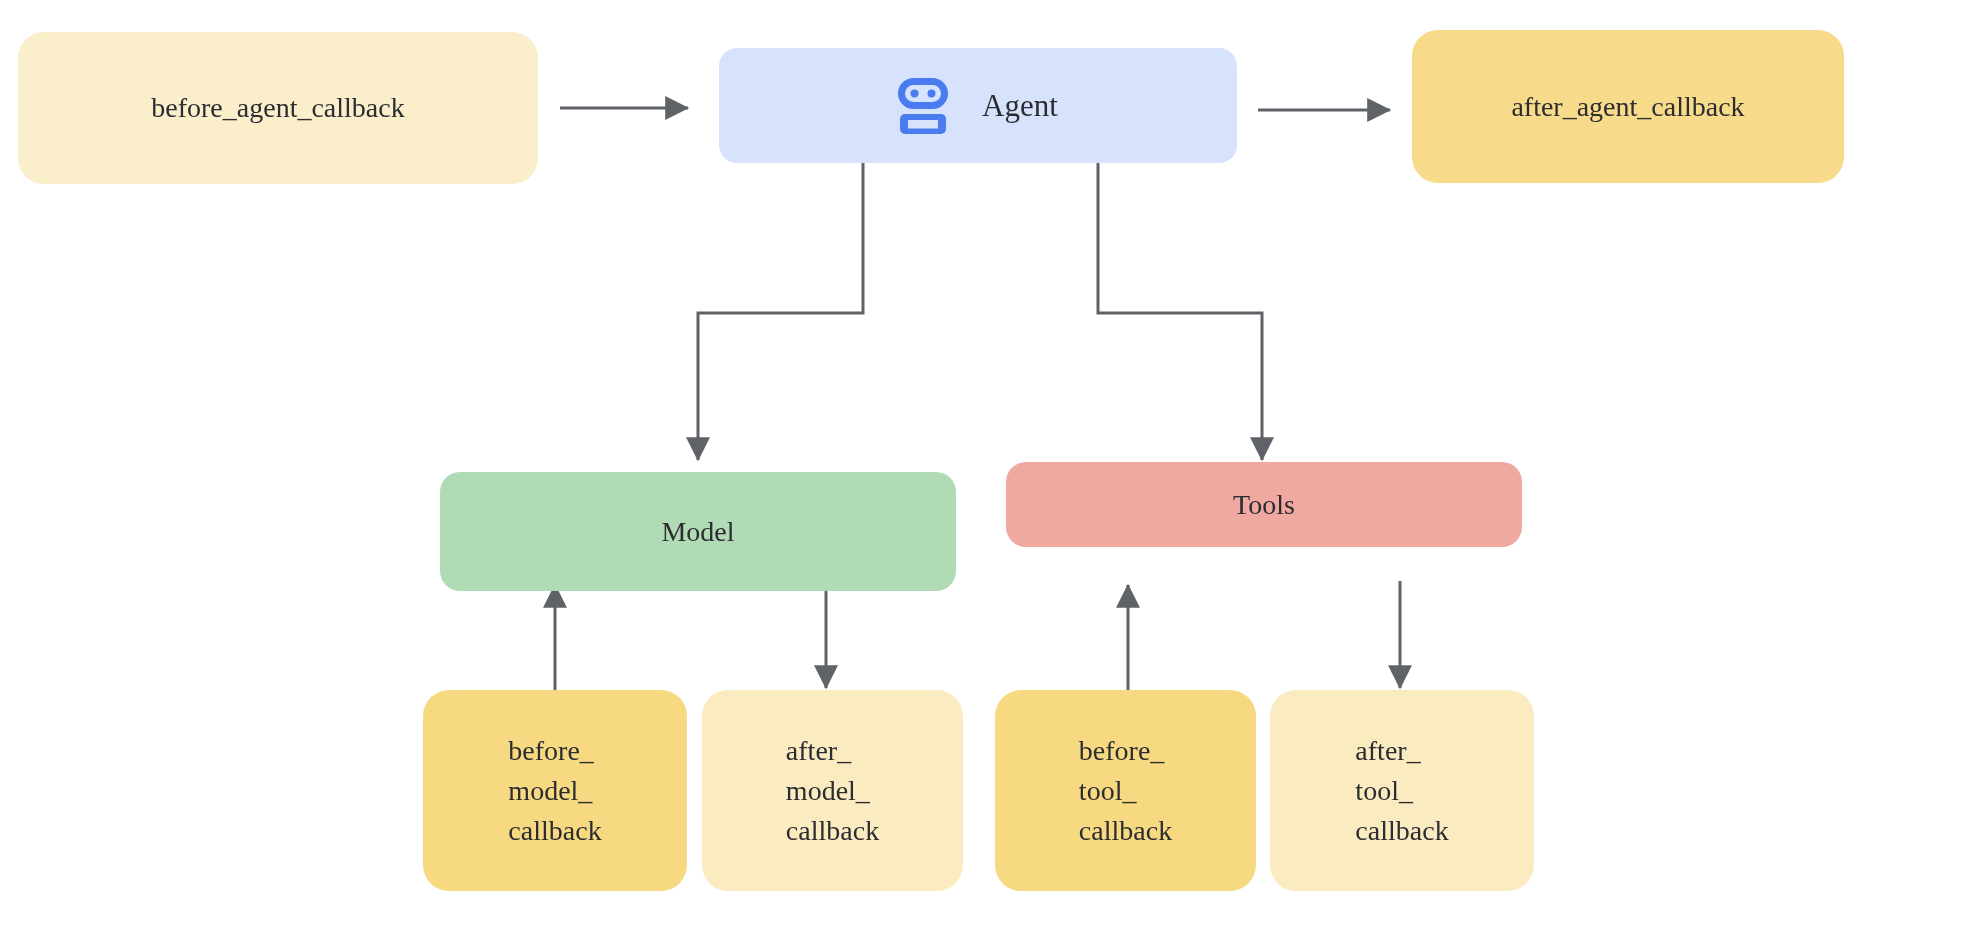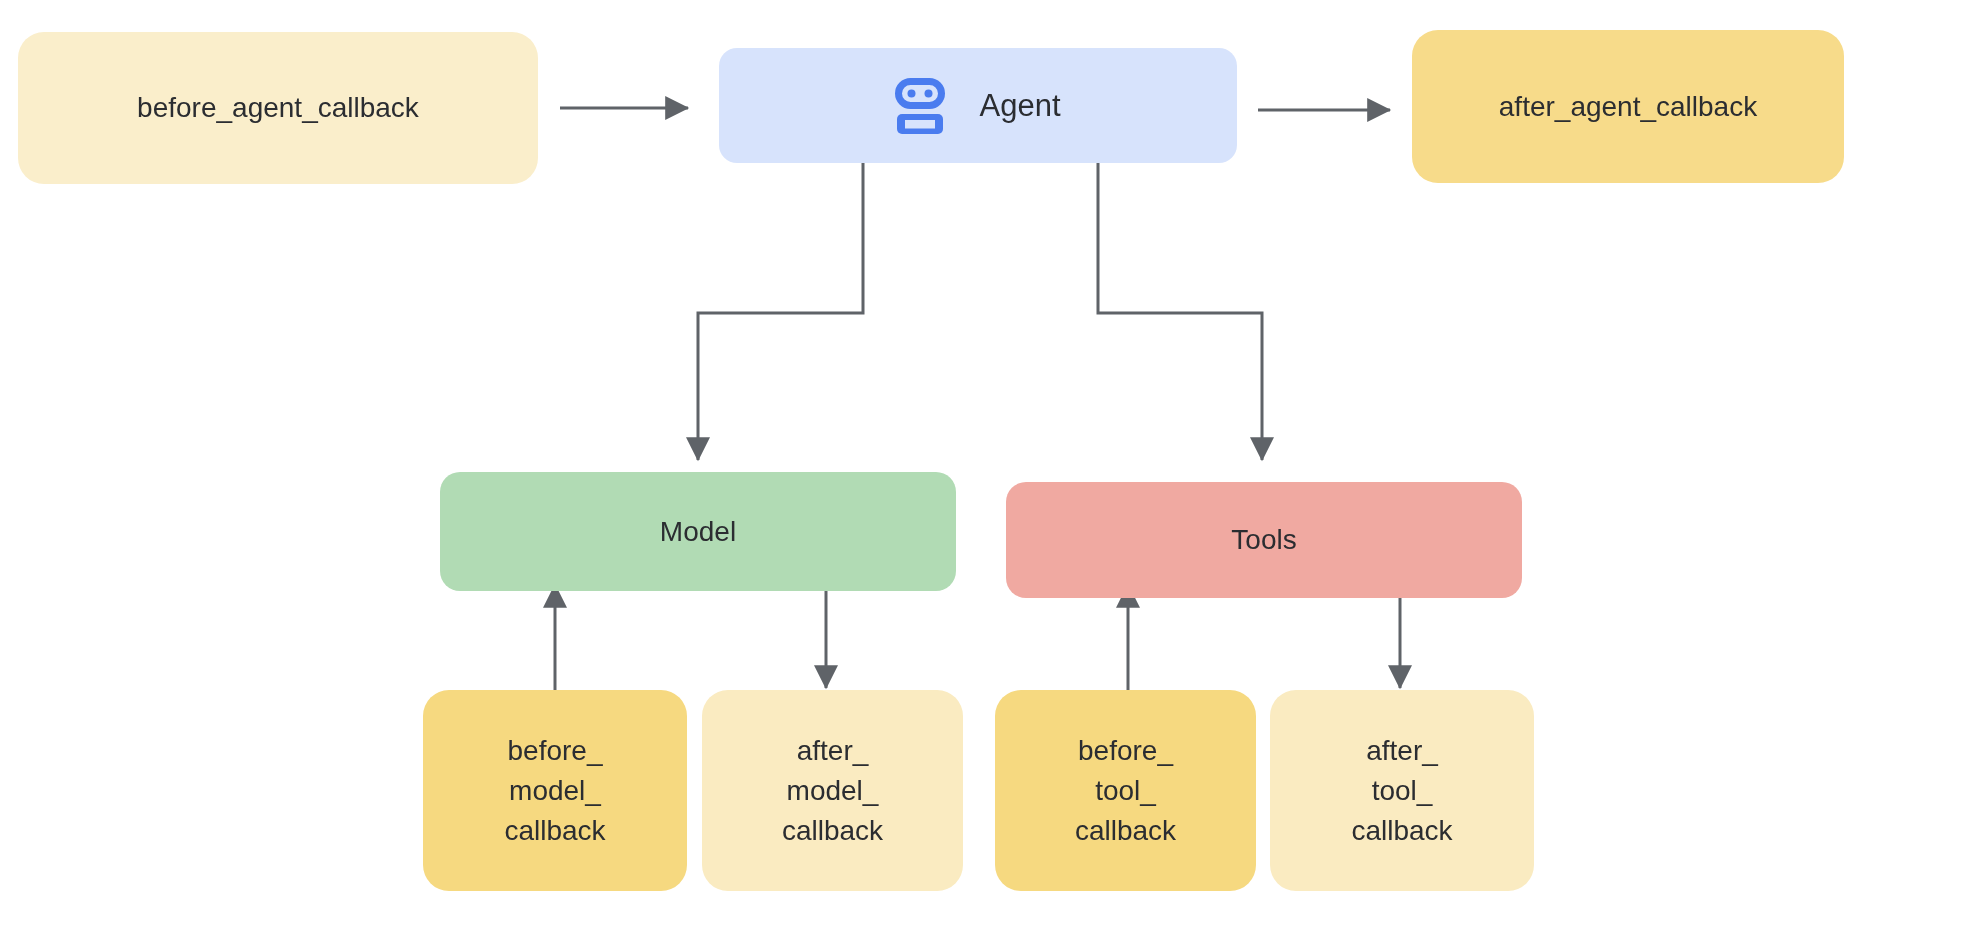--- a/index.html
+++ b/index.html
@@ -19,34 +19,34 @@
   .edge {
     fill: none;
     stroke: var(--line-gray, #5F6368);
     stroke-width: 3;
   }
   .node {
     position: absolute;
     display: flex;
     align-items: center;
     justify-content: center;
-    text-align: center;
     color: var(--text-dark, #2B2D31);
     white-space: pre-line;
+    font-family: Liberation Serif, serif;
   }
   .node .label { white-space: pre-line; }
   .r26 { border-radius: 26px; }
   .r20 { border-radius: 20px; }
   .r18 { border-radius: 18px; }
 
   .node-before-agent { left: 18px;  top: 32px;  width: 520px; height: 152px; font-size: 28px; }
   .node-agent        { left: 719px; top: 48px;  width: 518px; height: 115px; font-size: 31px; gap: 34px; }
   .node-after-agent  { left: 1412px;top: 30px;  width: 432px; height: 153px; font-size: 28px; }
   .node-model        { left: 440px; top: 472px; width: 516px; height: 119px; font-size: 28px; }
-  .node-tools        { left: 1006px;top: 462px; width: 516px; height: 116px; font-size: 28px; margin-top: 20px; }
+  .node-tools        { left: 1006px;top: 462px; width: 516px; height: 85px; font-size: 28px; }
   .node-small        { width: 264px; height: 201px; font-size: 28px; line-height: 40px; top: 690px; }
   .node-before-model { left: 423px; }
   .node-after-model  { left: 702px; width: 261px; }
   .node-before-tool  { left: 995px; width: 261px; }
   .node-after-tool   { left: 1270px; }
 
   .robot-icon { display: block; }
 </style>
 </head>
 <body>

